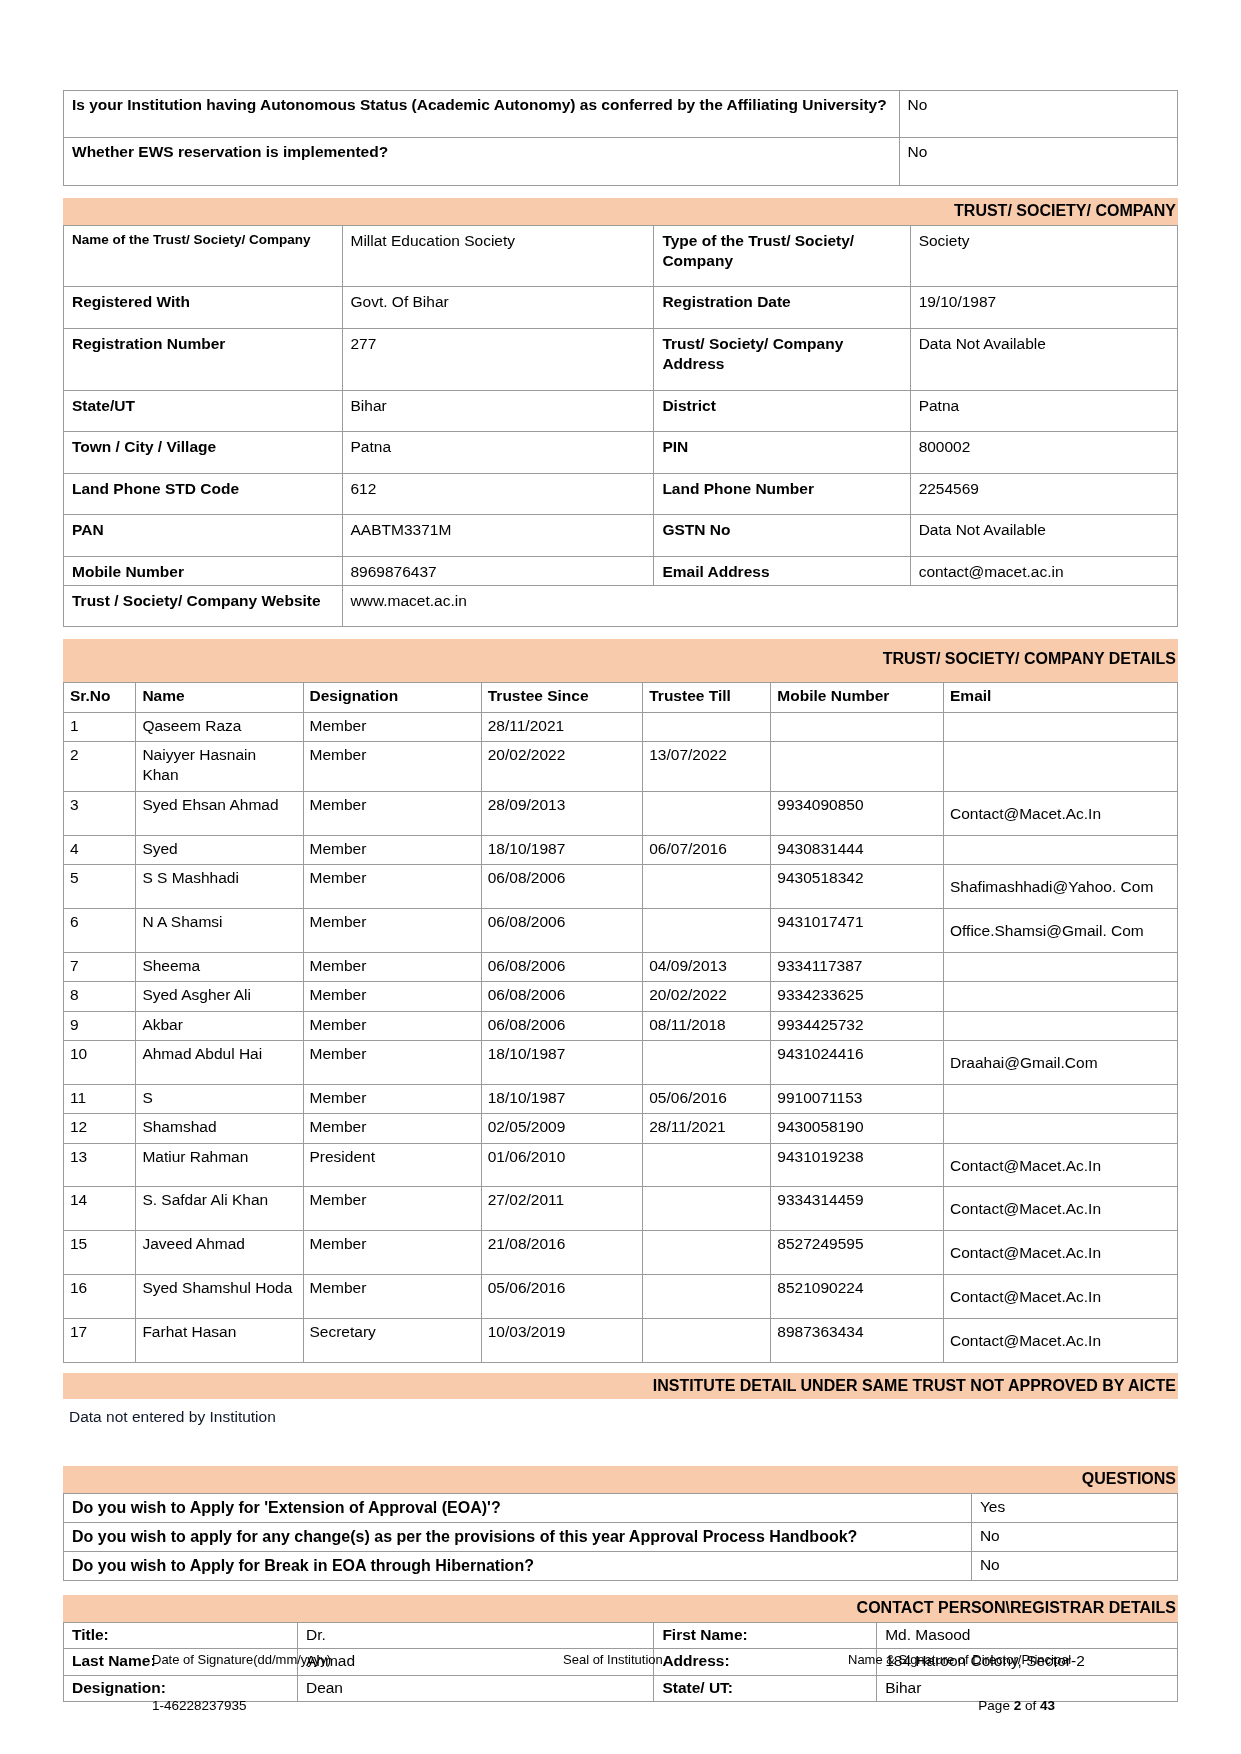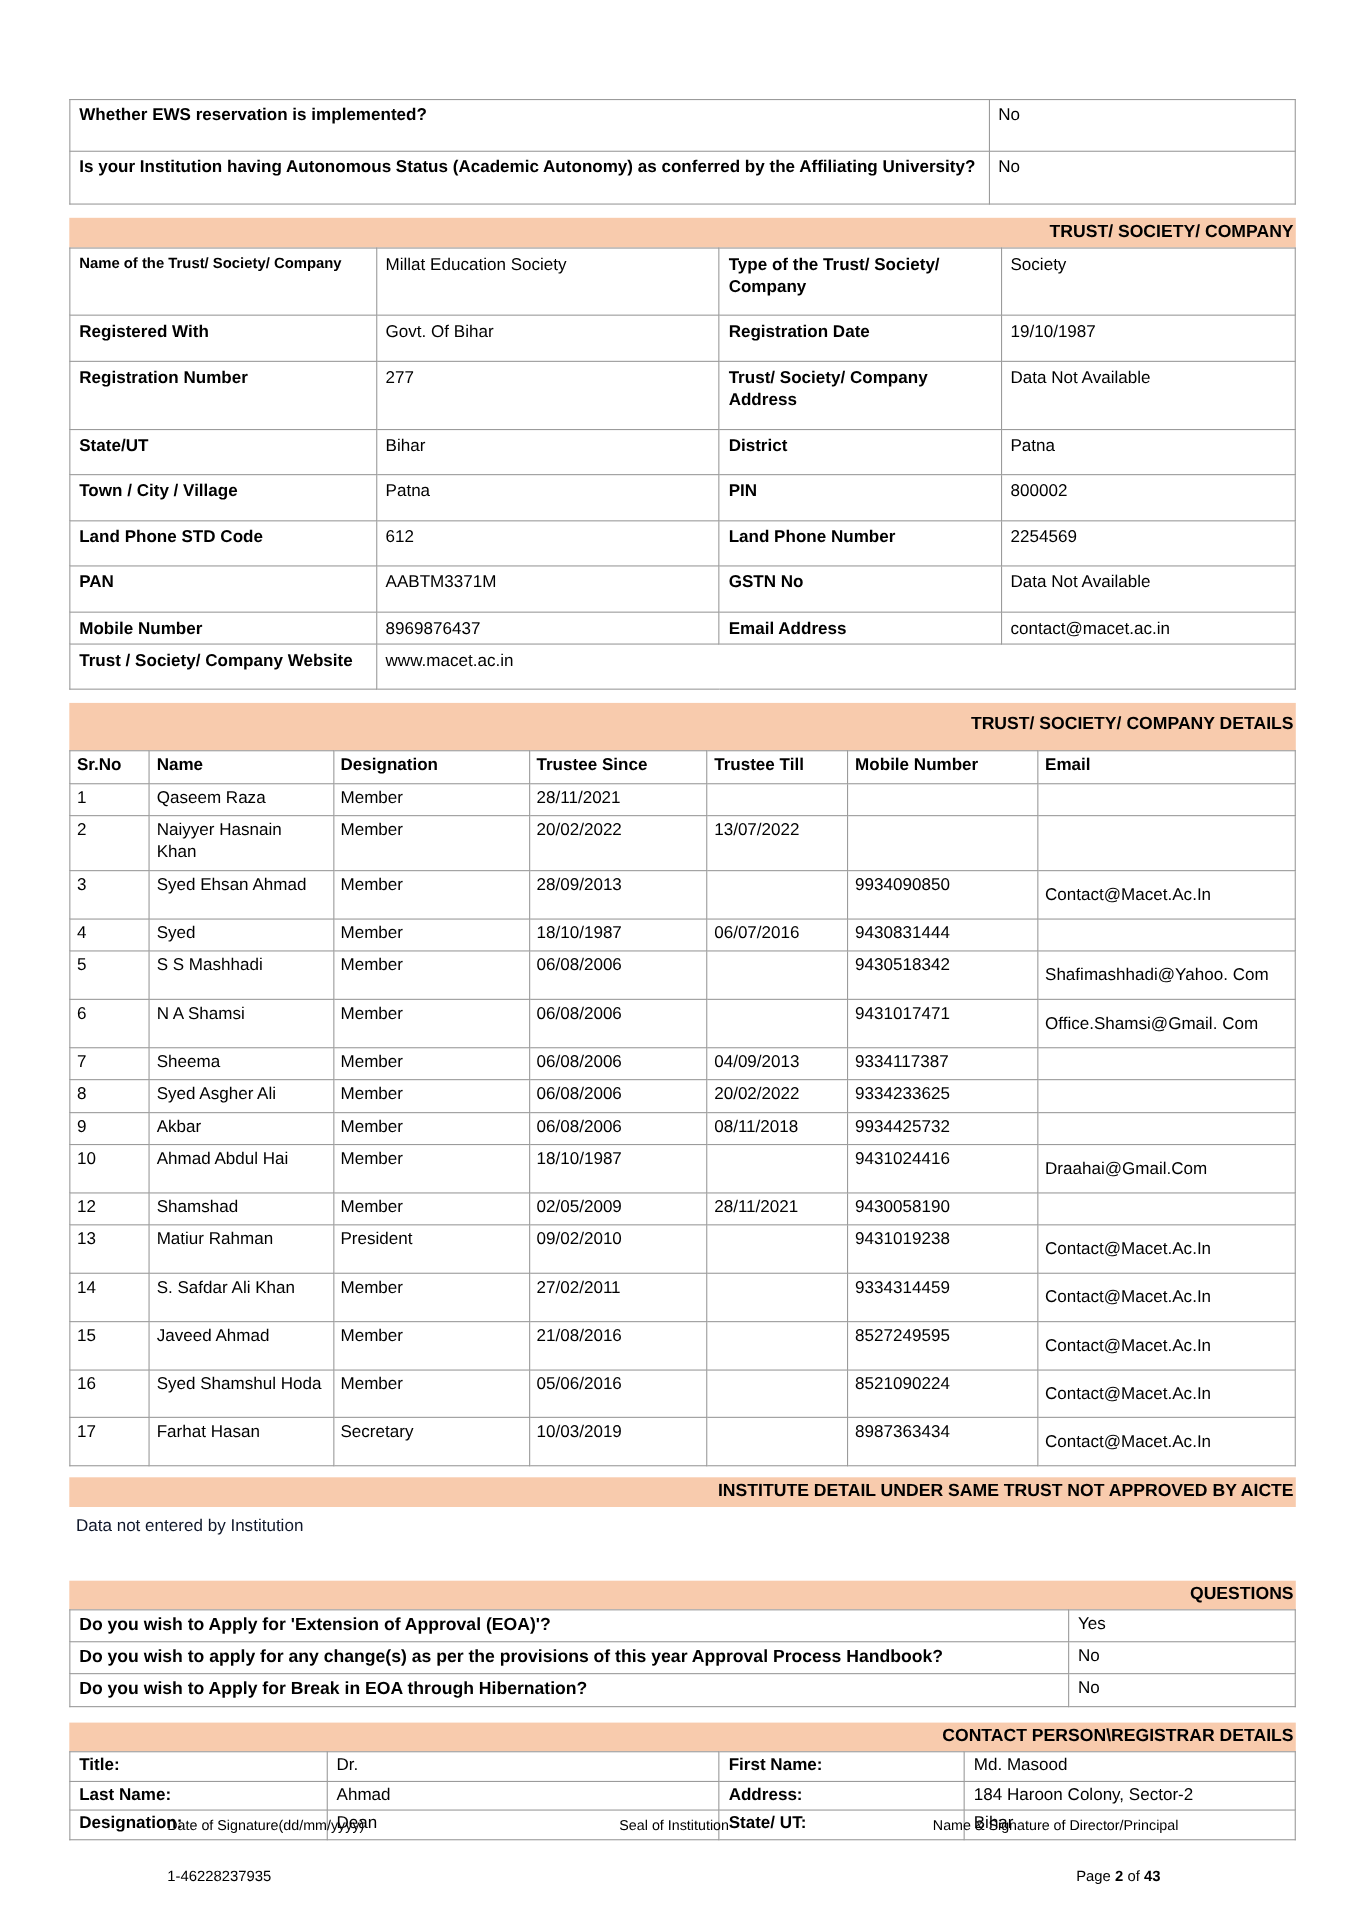--- a/index.html
+++ b/index.html
@@ -69,26 +69,26 @@
   <div class="content">
 
     <table class="tbl-top">
       <colgroup>
           <col style="width:75%">
           <col style="width:25%">
         </colgroup>
       <tbody>
 
           <tr>
+            <td class="q">Is your Institution having Autonomous Status (Academic Autonomy) as conferred by the Affiliating University?</td>
+            <td class="a">No</td>
+          </tr>
+
+          <tr>
             <td class="q">Whether EWS reservation is implemented?</td>
-            <td class="a">No</td>
-          </tr>
-
-          <tr>
-            <td class="q">Is your Institution having Autonomous Status (Academic Autonomy) as conferred by the Affiliating University?</td>
             <td class="a">No</td>
           </tr>
         </tbody>
     </table>
 
     <div class="sec">
       <div class="bar">TRUST/ SOCIETY/ COMPANY</div>
       <table class="tbl-trust">
         <colgroup>
             <col style="width:25%">
@@ -271,36 +271,45 @@
             <tr>
               <td>10</td>
               <td>Ahmad Abdul Hai</td>
               <td>Member</td>
               <td>18/10/1987</td>
               <td></td>
               <td>9431024416</td>
               <td class="email">Draahai@Gmail.Com</td>
             </tr>
 
+            <tr>
+              <td>11</td>
+              <td>S</td>
+              <td>Member</td>
+              <td>18/10/1987</td>
+              <td>05/06/2016</td>
+              <td>9910071153</td>
+              <td class="email"></td>
+            </tr>
 
             <tr>
               <td>12</td>
               <td>Shamshad</td>
               <td>Member</td>
               <td>02/05/2009</td>
               <td>28/11/2021</td>
               <td>9430058190</td>
               <td class="email"></td>
             </tr>
 
             <tr>
               <td>13</td>
               <td>Matiur Rahman</td>
               <td>President</td>
-              <td>09/02/2010</td>
+              <td>01/06/2010</td>
               <td></td>
               <td>9431019238</td>
               <td class="email">Contact@Macet.Ac.In</td>
             </tr>
 
             <tr>
               <td>14</td>
               <td>S. Safdar Ali Khan</td>
               <td>Member</td>
               <td>27/02/2011</td>

